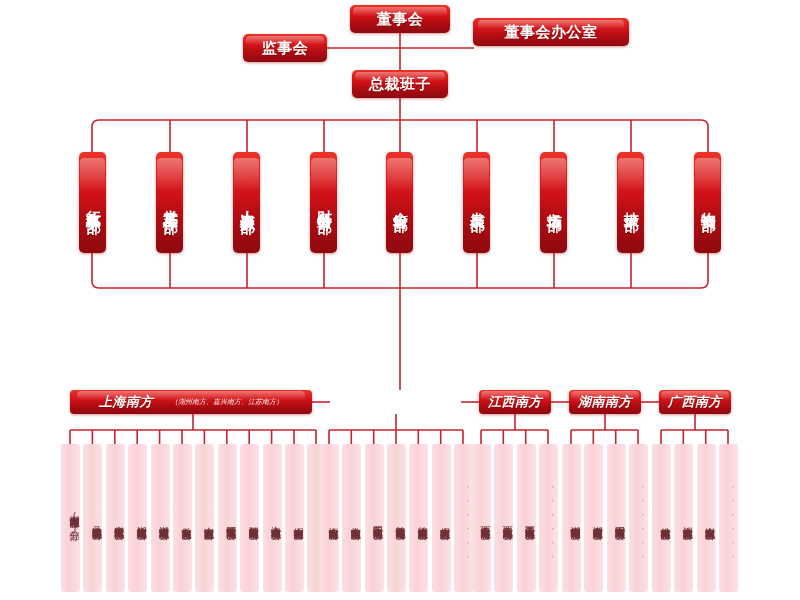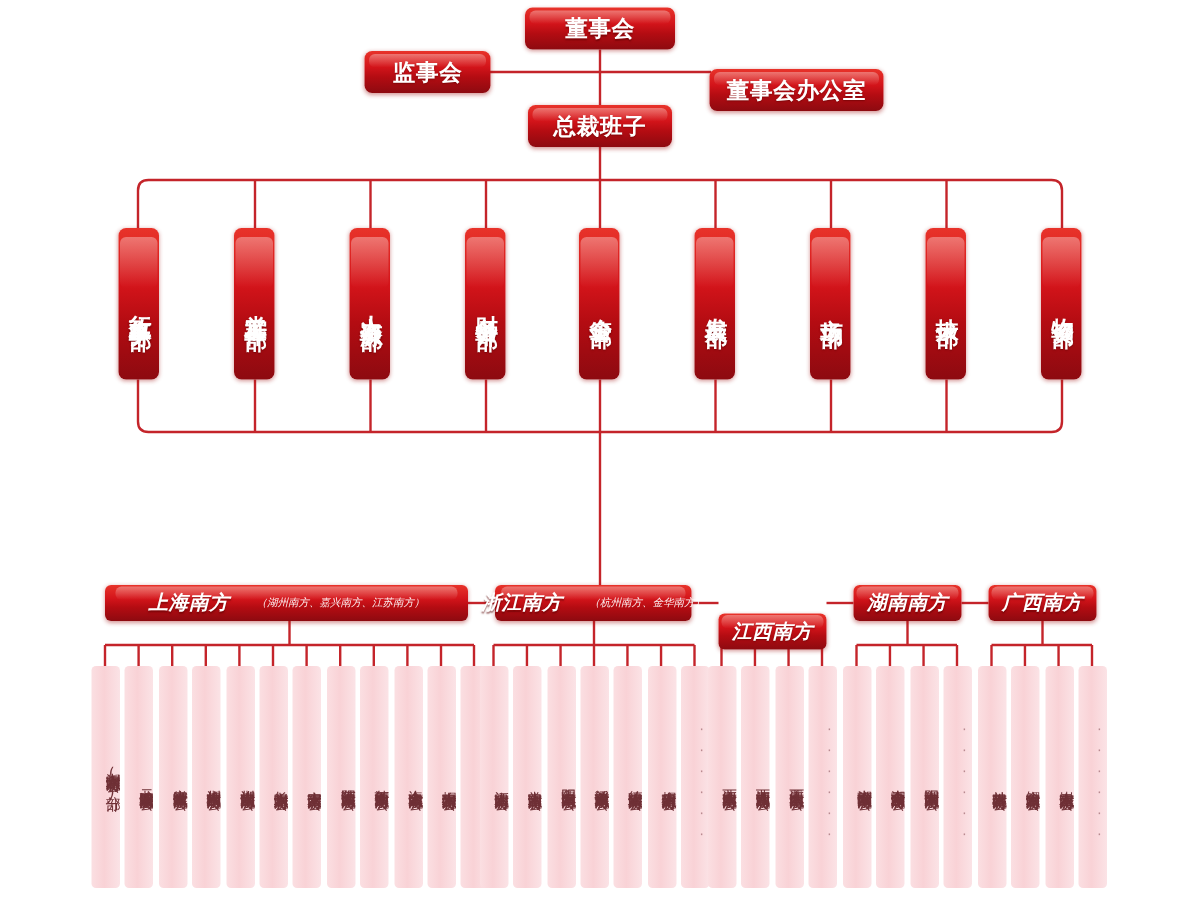--- a/index.html
+++ b/index.html
@@ -181,21 +181,21 @@
   </svg>
 
   <div class="rbox hbox" style="left:350px;top:5px;width:100px;">
     <span>董事会</span>
   </div>
 
   <div class="rbox hbox" style="left:243px;top:34px;width:84px;text-align:center;">
     <span>监事会</span>
   </div>
 
-  <div class="rbox hbox" style="left:473px;top:46px;width:116px;justify-content:center;">
+  <div class="rbox hbox" style="left:473px;top:18px;width:156px;justify-content:center;">
     <span>董事会办公室</span>
   </div>
 
   <div class="rbox hbox" style="left:352px;top:70px;width:96px;">
     <span>总裁班子</span>
   </div>
 
   <div class="rbox vbox" style="left:79px;top:152px;height:101px;">
     <span>行政事务部</span>
   </div>
@@ -222,26 +222,22 @@
   </div>
   <div class="rbox vbox" style="left:694px;top:152px;height:101px;">
     <span>物资部</span>
   </div>
 
   <div class="rbox regbox" style="left:70px;top:390px;width:242px;">
     <span>上海南方</span>
     <span class="sub">（湖州南方、嘉兴南方、江苏南方）</span>
   </div>
 
-  <div class="rbox regbox" style="left:330px;top:390px;width:131px;">
-    <span>浙江南方</span>
-    <span class="sub">（杭州南方、金华南方）</span>
-  </div>
-
-  <div class="rbox regbox" style="left:479px;top:390px;width:72px;margin-top:19px;">
+
+  <div class="rbox regbox" style="left:479px;top:390px;width:72px;">
     <span>江西南方</span>
   </div>
 
   <div class="rbox regbox" style="left:569px;top:390px;width:72px;">
     <span>湖南南方</span>
   </div>
 
   <div class="rbox regbox" style="left:659px;top:390px;width:72px;">
     <span>广西南方</span>
   </div>

